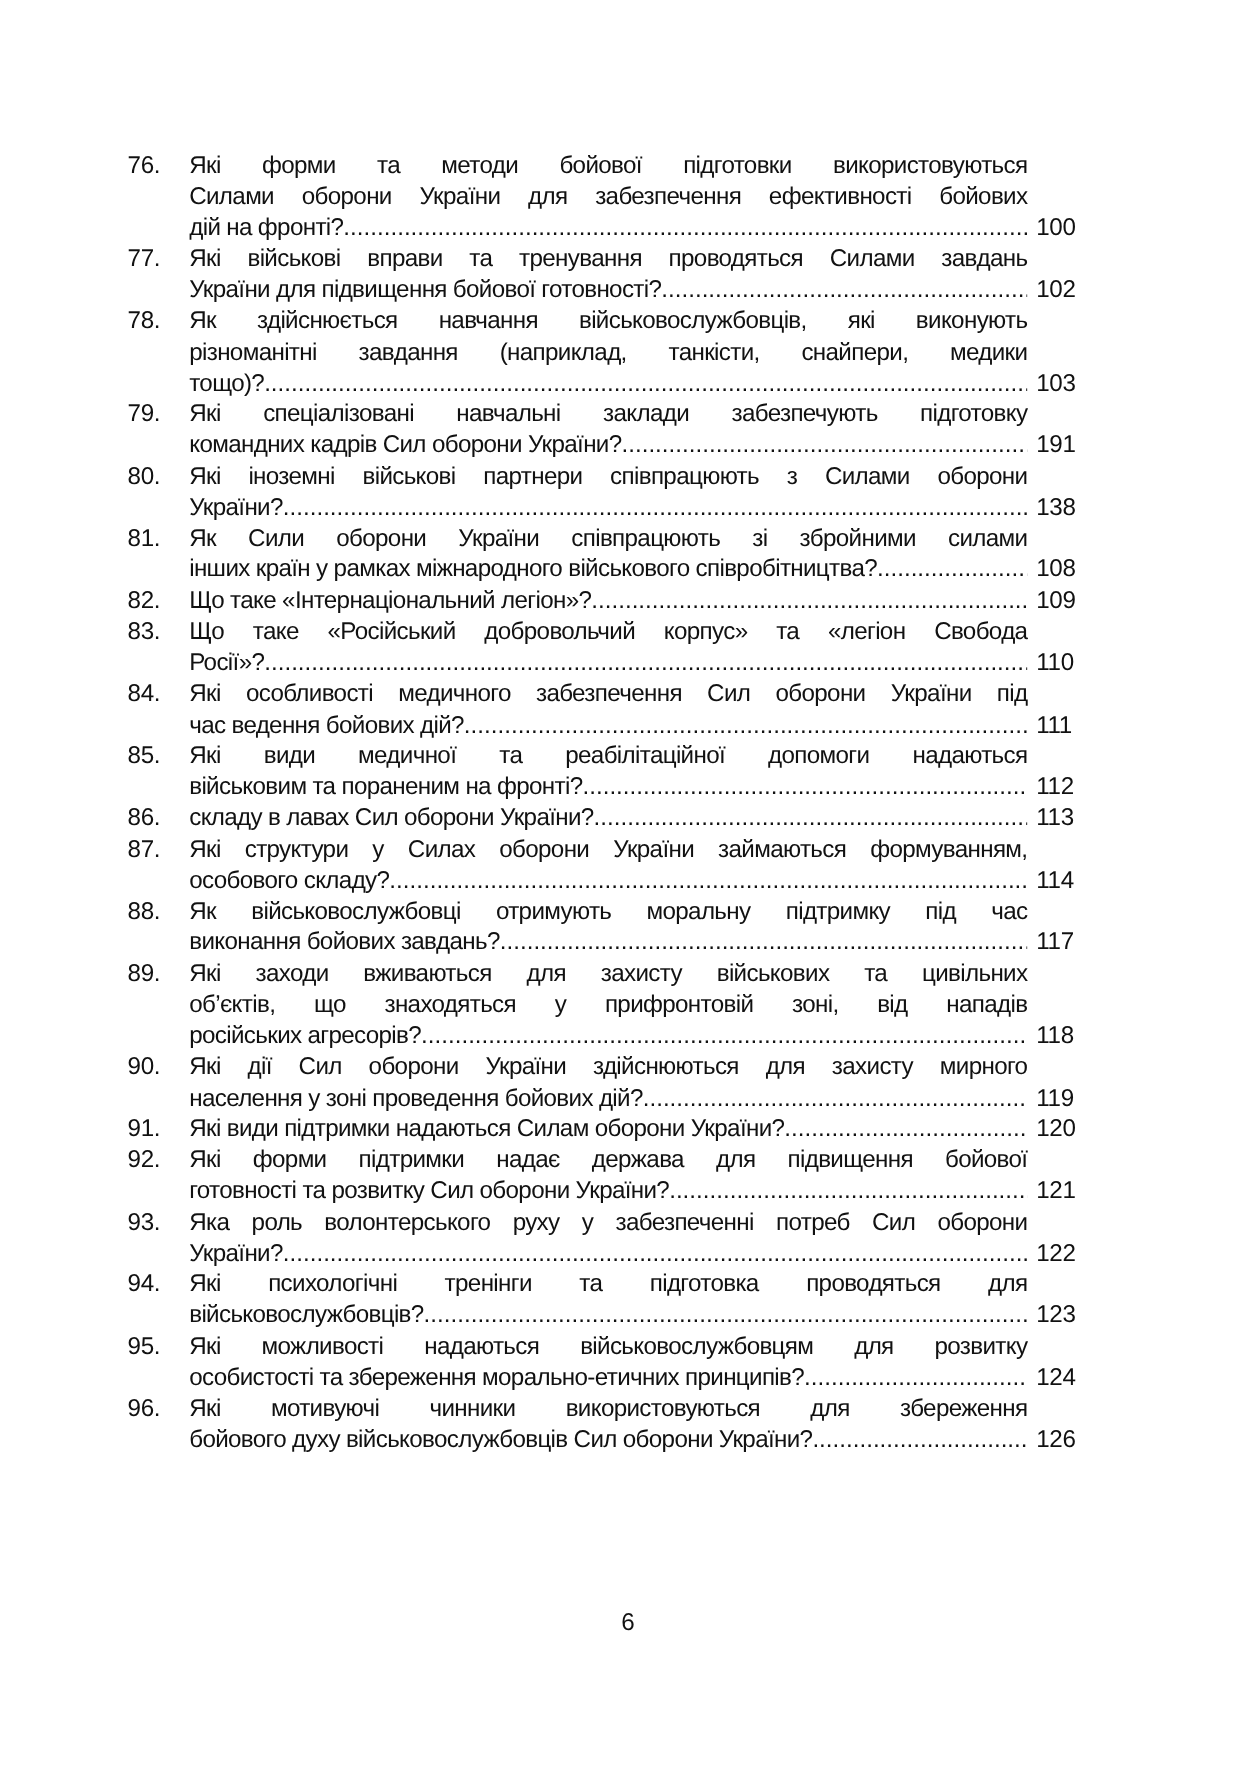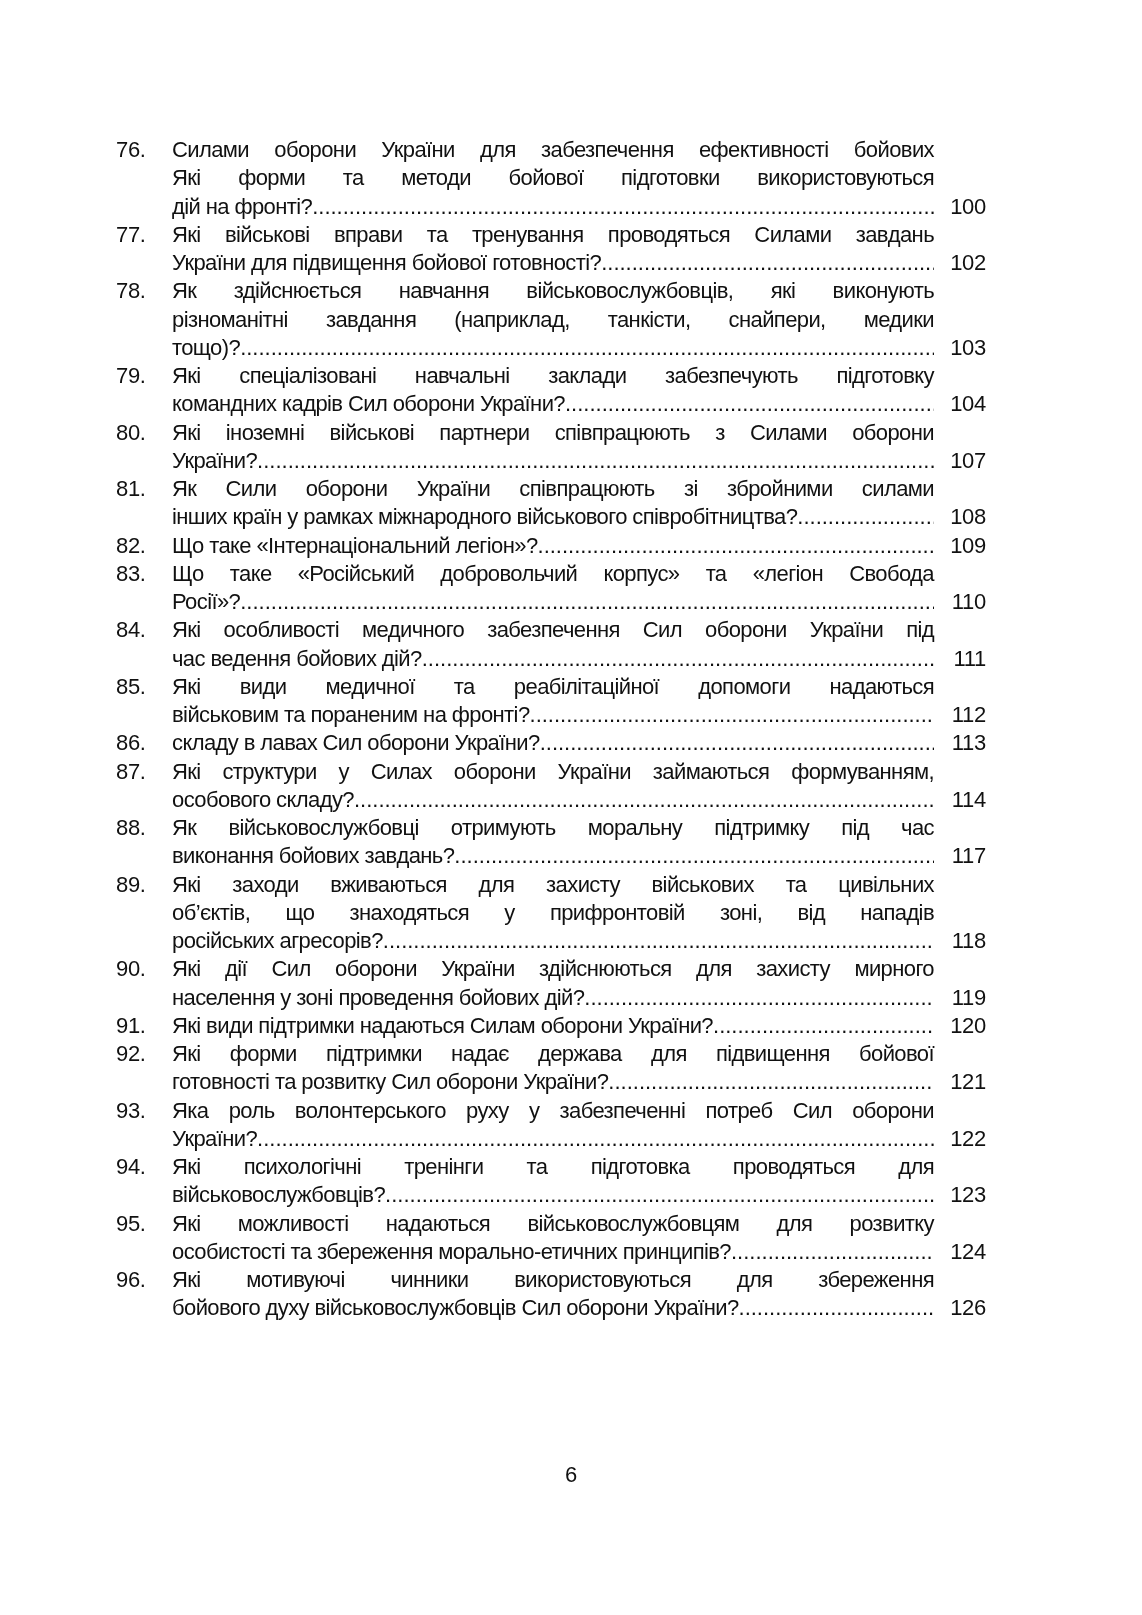--- a/index.html
+++ b/index.html
@@ -9,33 +9,33 @@
     font-family: "Liberation Sans", sans-serif; color: #111;
   }
   .toc { position: absolute; left: 116px; top: 136px; width: 870px; }
   .entry { position: relative; font-size: 22px; line-height: 28.25px; }
   .num { position: absolute; left: 0; top: 0; width: 54px; letter-spacing: -0.3px; }
   .body { margin-left: 56px; margin-right: 52px; text-align: justify; text-align-last: left; transform-origin: left; letter-spacing: -0.6px; word-spacing: 0px; }
   .line-full { display: block; text-align: justify; text-align-last: justify; }
   .line-last { display: flex; white-space: nowrap; overflow: hidden; }
   .line-last .t { flex: 0 0 auto; }
   .line-last .dots { flex: 1 1 auto; overflow: hidden; white-space: nowrap; letter-spacing: 0px; }
-  .pg { position: absolute; right: 0; bottom: 0; width: 44px; text-align: right; letter-spacing: -0.3px; }
+  .pg { position: absolute; right: 0; bottom: 0; width: 44px; letter-spacing: -0.3px; }
   .footer { position: absolute; left: 0; width: 1142px; top: 1462px; text-align: center; font-size: 22px; }
 </style>
 </head>
 <body>
 
 <div class="page">
   <div class="toc" id="toc">
       <div class="entry">
         <span class="num">76.</span>
         <div class="body">
+          <span class="line-full">Які форми та методи бойової підготовки використовуються</span>
           <span class="line-full">Силами оборони України для забезпечення ефективності бойових</span>
-          <span class="line-full">Які форми та методи бойової підготовки використовуються</span>
           <span class="line-last">
             <span class="t">дій на фронті?</span>
             <span class="dots">........................................................................................................................................................................................................</span>
           </span>
         </div>
         <span class="pg">100</span>
       </div>
       <div class="entry">
         <span class="num">77.</span>
         <div class="body">
@@ -61,32 +61,32 @@
       </div>
       <div class="entry">
         <span class="num">79.</span>
         <div class="body">
           <span class="line-full">Які спеціалізовані навчальні заклади забезпечують підготовку</span>
           <span class="line-last">
             <span class="t">командних кадрів Сил оборони України?</span>
             <span class="dots">........................................................................................................................................................................................................</span>
           </span>
         </div>
-        <span class="pg">104</span>
+        <span class="pg">191</span>
       </div>
       <div class="entry">
         <span class="num">80.</span>
         <div class="body">
           <span class="line-full">Які іноземні військові партнери співпрацюють з Силами оборони</span>
           <span class="line-last">
             <span class="t">України?</span>
             <span class="dots">........................................................................................................................................................................................................</span>
           </span>
         </div>
-        <span class="pg">107</span>
+        <span class="pg">138</span>
       </div>
       <div class="entry">
         <span class="num">81.</span>
         <div class="body">
           <span class="line-full">Як Сили оборони України співпрацюють зі збройними силами</span>
           <span class="line-last">
             <span class="t">інших країн у рамках міжнародного військового співробітництва?</span>
             <span class="dots">........................................................................................................................................................................................................</span>
           </span>
         </div>

